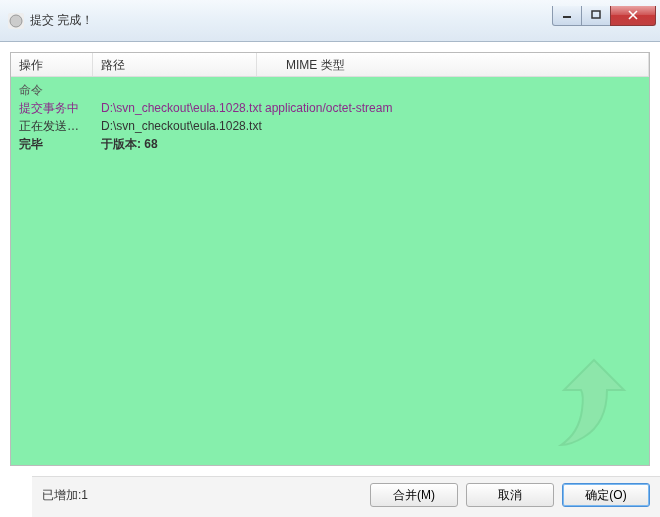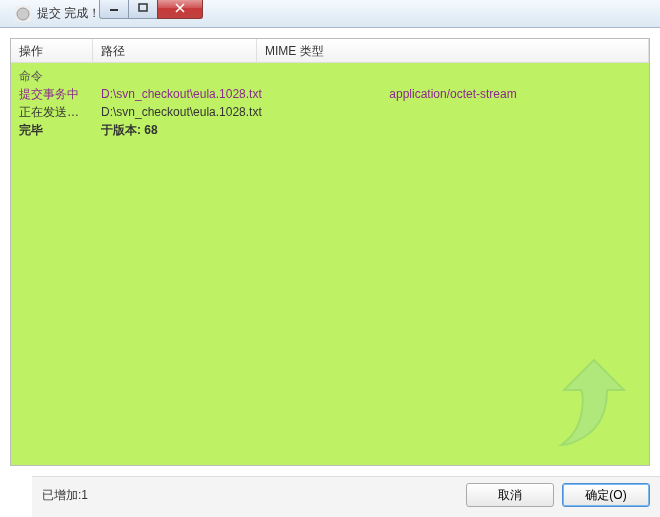--- a/index.html
+++ b/index.html
@@ -17,26 +17,27 @@
       position: relative;
     }
     .window {
       width: 660px;
       height: 517px;
       background: #fff;
       display: flex;
       flex-direction: column;
     }
     .titlebar {
-      height: 28px;
+      height: 42px;
       background: linear-gradient(to bottom, #f5f9fd 0%, #e7f0f8 50%, #dde8f3 100%);
       border-bottom: 1px solid #a8b8c8;
       display: flex;
       align-items: center;
-      padding-left: 15px;
+      justify-content: space-between;
+      padding-left: 8px;
     }
     .titlebar-left {
       display: flex;
       align-items: center;
       gap: 6px;
     }
     .titlebar-icon {
       width: 16px;
       height: 16px;
       background: #eee;
@@ -85,55 +86,55 @@
     .content-area {
       flex: 1;
       display: flex;
       flex-direction: column;
       padding: 10px;
       background: #fff;
     }
     .list-container {
       flex: 1;
       border: 1px solid #bbb;
-      background: #bef264;
+      background: #86efac;
       position: relative;
       overflow: hidden;
     }
     .list-header {
       display: flex;
       height: 24px;
       background: linear-gradient(to bottom, #ffffff, #f2f2f2);
       border-bottom: 1px solid #ddd;
     }
     .list-header > div {
       padding: 4px 8px;
       font-size: 12px;
       color: #333;
       border-right: 1px solid #e0e0e0;
     }
     .col-op { width: 82px; }
     .col-path { width: 164px; }
-    .col-mime { flex: 1; border-right: none; }
+    .col-mime { flex: 1; border-right: none; margin-left: 21px; }
     .list-body {
       padding: 4px 0;
     }
     .list-row {
       display: flex;
       padding: 1px 0;
       line-height: 16px;
     }
     .list-row > div {
       padding: 0 8px;
       font-size: 12px;
       white-space: nowrap;
     }
     .cell-op { width: 82px; color: #333; overflow: hidden; text-overflow: ellipsis; }
     .cell-path { width: 164px; color: #333; }
-    .cell-mime { flex: 1; text-align: center; }
+    .cell-mime { flex: 1; }
     .purple { color: #8a2b8a; }
     .bold { font-weight: bold; }
     .arrow-decoration {
       position: absolute;
       right: 10px;
       bottom: 10px;
       width: 90px;
       height: 100px;
       opacity: 0.35;
     }
@@ -241,17 +242,18 @@
           <path d="M 45 5 L 75 35 L 58 35 Q 58 68 35 82 Q 22 90 12 90 Q 30 78 33 55 Q 35 40 32 35 L 15 35 Z" fill="#9ad6a8" stroke="#6cb880" stroke-width="2"></path>
         </svg>
       </div>
     </div>
 
   </div>
 
   <div class="bottom-bar">
     <div class="bottom-left">已增加:1</div>
     <div class="btn-group">
+      <button class="std-button">合并(M)</button>
       <button class="std-button">取消</button>
       <button class="std-button focused">确定(O)</button>
     </div>
   </div>
 </div>
 
 </body></html>

